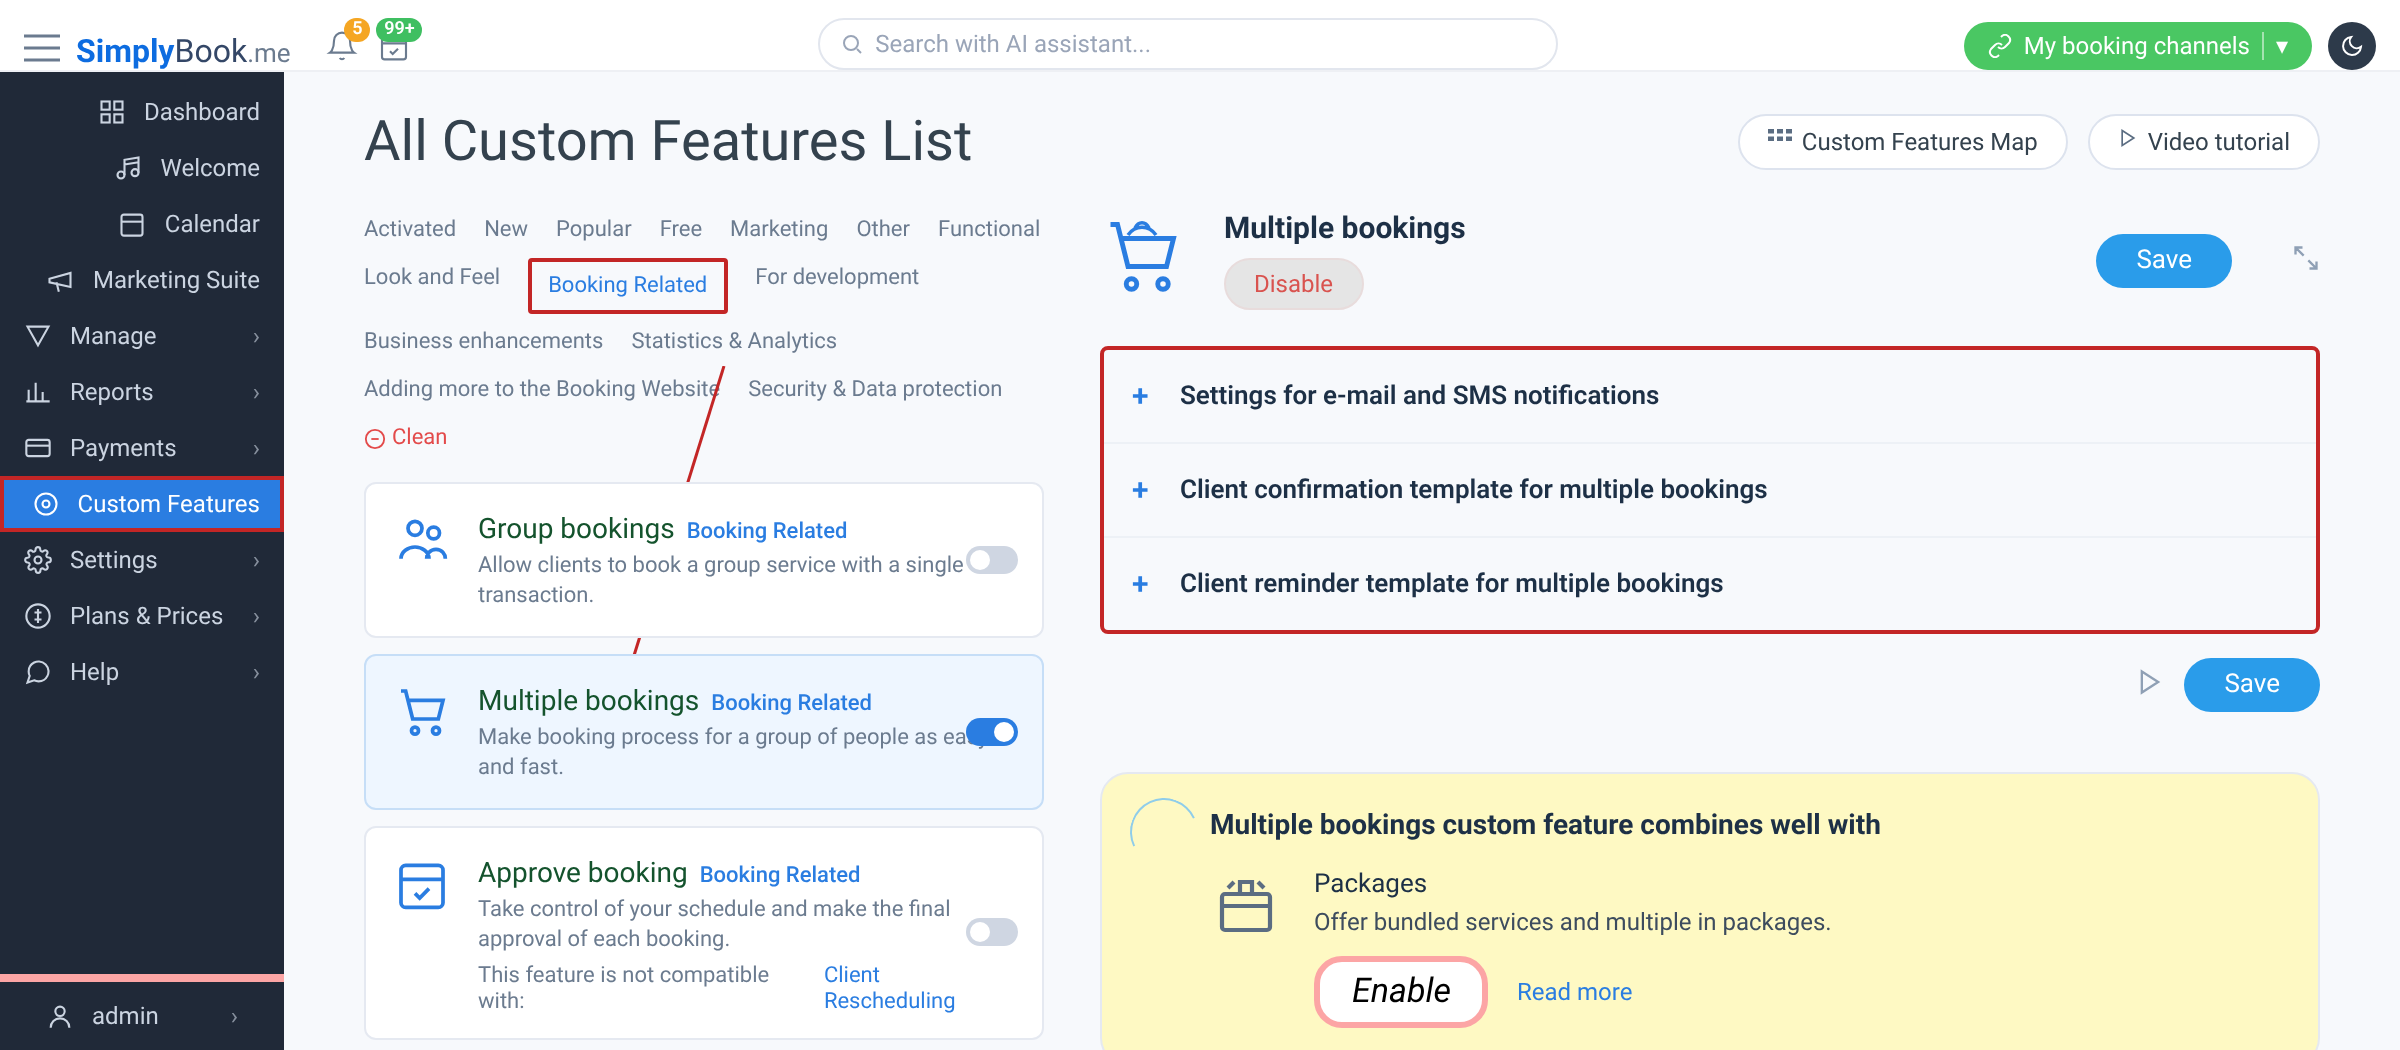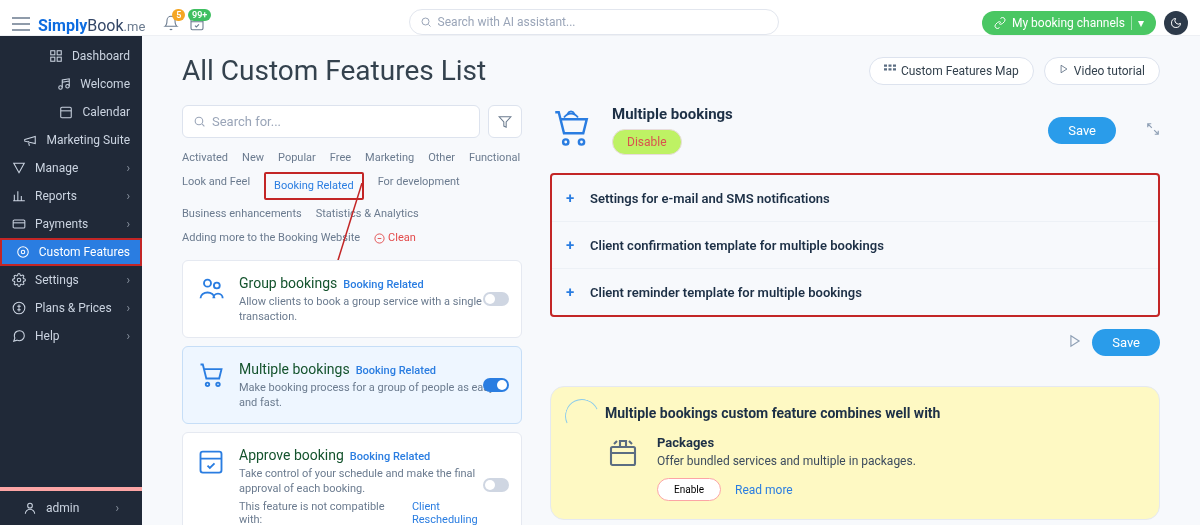--- a/index.html
+++ b/index.html
@@ -60,41 +60,41 @@
 .feature-warning { font-size: 11px; color: #6b7b8f; margin-top: 4px; display: flex; align-items: center; gap: 4px; }
 .feature-warning a { color: #2a7de1; text-decoration: none; }
 .toggle { position: absolute; right: 12px; top: 50%; transform: translateY(-50%); width: 26px; height: 14px; background: #cfd6e2; border-radius: 7px; }
 .toggle::after { content: ""; position: absolute; width: 10px; height: 10px; background: #fff; border-radius: 50%; top: 2px; left: 2px; }
 .toggle.on { background: #2a7de1; }
 .toggle.on::after { left: auto; right: 2px; }
 
 .detail-head { display: flex; align-items: center; gap: 20px; margin-bottom: 18px; }
 .detail-icon { color: #2a7de1; }
 .detail-title { font-size: 15px; font-weight: 700; color: #1d3046; }
-.disable-btn { background: #bef264; border: 1px solid #e8dcdc; color: #d9534f; padding: 5px 14px; border-radius: 14px; font-size: 12px; margin-top: 6px; cursor: pointer; }
+.disable-btn { background: #e5e5e5; border: 1px solid #e8dcdc; color: #d9534f; padding: 5px 14px; border-radius: 14px; font-size: 12px; margin-top: 6px; cursor: pointer; }
 .detail-head .save-btn { margin-left: auto; }
 .save-btn { background: #2a9cea; color: #fff; padding: 6px 20px; border: none; border-radius: 14px; font-size: 13px; cursor: pointer; }
 .collapse-icon { color: #8fa0b5; cursor: pointer; }
 
 .expand-box { border: 2px solid #c32626; border-radius: 4px; margin-bottom: 12px; }
 .expand-item { display: flex; align-items: center; gap: 10px; padding: 14px 14px; border-bottom: 1px solid #edf1f6; font-size: 13px; color: #1d3046; font-weight: 600; cursor: pointer; }
 .expand-item:last-child { border-bottom: none; }
 .plus { color: #2a7de1; font-size: 15px; width: 14px; }
 
 .save-row { display: flex; justify-content: flex-end; align-items: center; gap: 10px; margin-bottom: 30px; }
 .play-icon { color: #8fa0b5; }
 
 .combines-card { background: #fef9c3; border: 1px solid #e5e9f1; border-radius: 14px; padding: 18px 24px; position: relative; }
 .combines-title { font-size: 14px; font-weight: 700; color: #1d3046; margin-bottom: 14px; }
 .combine-row { display: flex; gap: 16px; align-items: flex-start; }
 .combine-icon { color: #5b6d82; }
-.combine-body h4 { font-size: 13px; color: #1d3046; font-weight: 700; margin-bottom: 4px; }
+.combine-body h4 { font-size: 13px; color: #1d3046; font-weight: 400; margin-bottom: 4px; }
 .combine-body p { font-size: 12px; color: #3d4c5e; margin-bottom: 10px; }
 .combine-actions { display: flex; align-items: center; gap: 14px; }
-.enable-btn { background: #fff; border: 1px solid #fca5a5; padding: 5px 16px; border-radius: 14px; font-size: 10px; cursor: pointer; }
+.enable-btn { background: #fff; border: 3px solid #fca5a5; padding: 5px 16px; border-radius: 14px; font-size: 17px; cursor: pointer; font-style: italic; }
 .read-more { color: #2a7de1; font-size: 12px; text-decoration: none; }
 .arc { position: absolute; top: 12px; left: 14px; width: 34px; height: 34px; border: 1.5px solid #8fcdea; border-radius: 50%; border-right-color: transparent; border-bottom-color: transparent; transform: rotate(20deg); }
 
 .arrow-svg { position: absolute; pointer-events: none; }
 </style>
 </head>
 <body>
 
 <div class="topbar">
   <span class="hamburger">
@@ -256,49 +256,36 @@
               <polygon points="5,3 19,12 5,21"></polygon>
             </svg>
           <span>Video tutorial</span>
         </div>
       </div>
     </div>
 
     <div class="cols">
 
       <div class="left-col" style="position:relative">
-        <div class="filter-row">
-          <div class="search-features">
-            <svg width="13" height="13" viewBox="0 0 24 24" fill="none" stroke="#9aa5b8" stroke-width="2">
-                <circle cx="11" cy="11" r="7"></circle>
-                <path d="M21 21l-4-4"></path>
-              </svg>
-            <span>Search for...</span>
-          </div>
-          <div class="filter-icon-btn">
-            <svg width="14" height="14" viewBox="0 0 24 24" fill="none" stroke="#6b7b8f" stroke-width="1.8">
-                <path d="M22 3H2l8 9v7l4 2v-9l8-9z"></path>
-              </svg>
-          </div>
-        </div>
 
         <div class="tags">
           <span class="tag-link">Activated</span>
           <span class="tag-link">New</span>
           <span class="tag-link">Popular</span>
           <span class="tag-link">Free</span>
           <span class="tag-link">Marketing</span>
           <span class="tag-link">Other</span>
           <span class="tag-link">Functional</span>
           <span class="tag-link">Look and Feel</span>
           <span class="tag-highlight">Booking Related</span>
           <span class="tag-link">For development</span>
           <span class="tag-link">Business enhancements</span>
           <span class="tag-link">Statistics &amp; Analytics</span>
           <span class="tag-link">Adding more to the Booking Website</span>
+          <span class="tag-link">Security &amp; Data protection</span>
           <span class="tag-clean">
               <svg width="11" height="11" viewBox="0 0 24 24" fill="none" stroke="#e34a4a" stroke-width="2">
                 <circle cx="12" cy="12" r="10"></circle>
                 <path d="M8 12h8"></path>
               </svg>
               <span>Clean</span>
             </span>
         </div>
 
         <svg class="arrow-svg" style="left:130px;top:78px" width="60" height="155">

